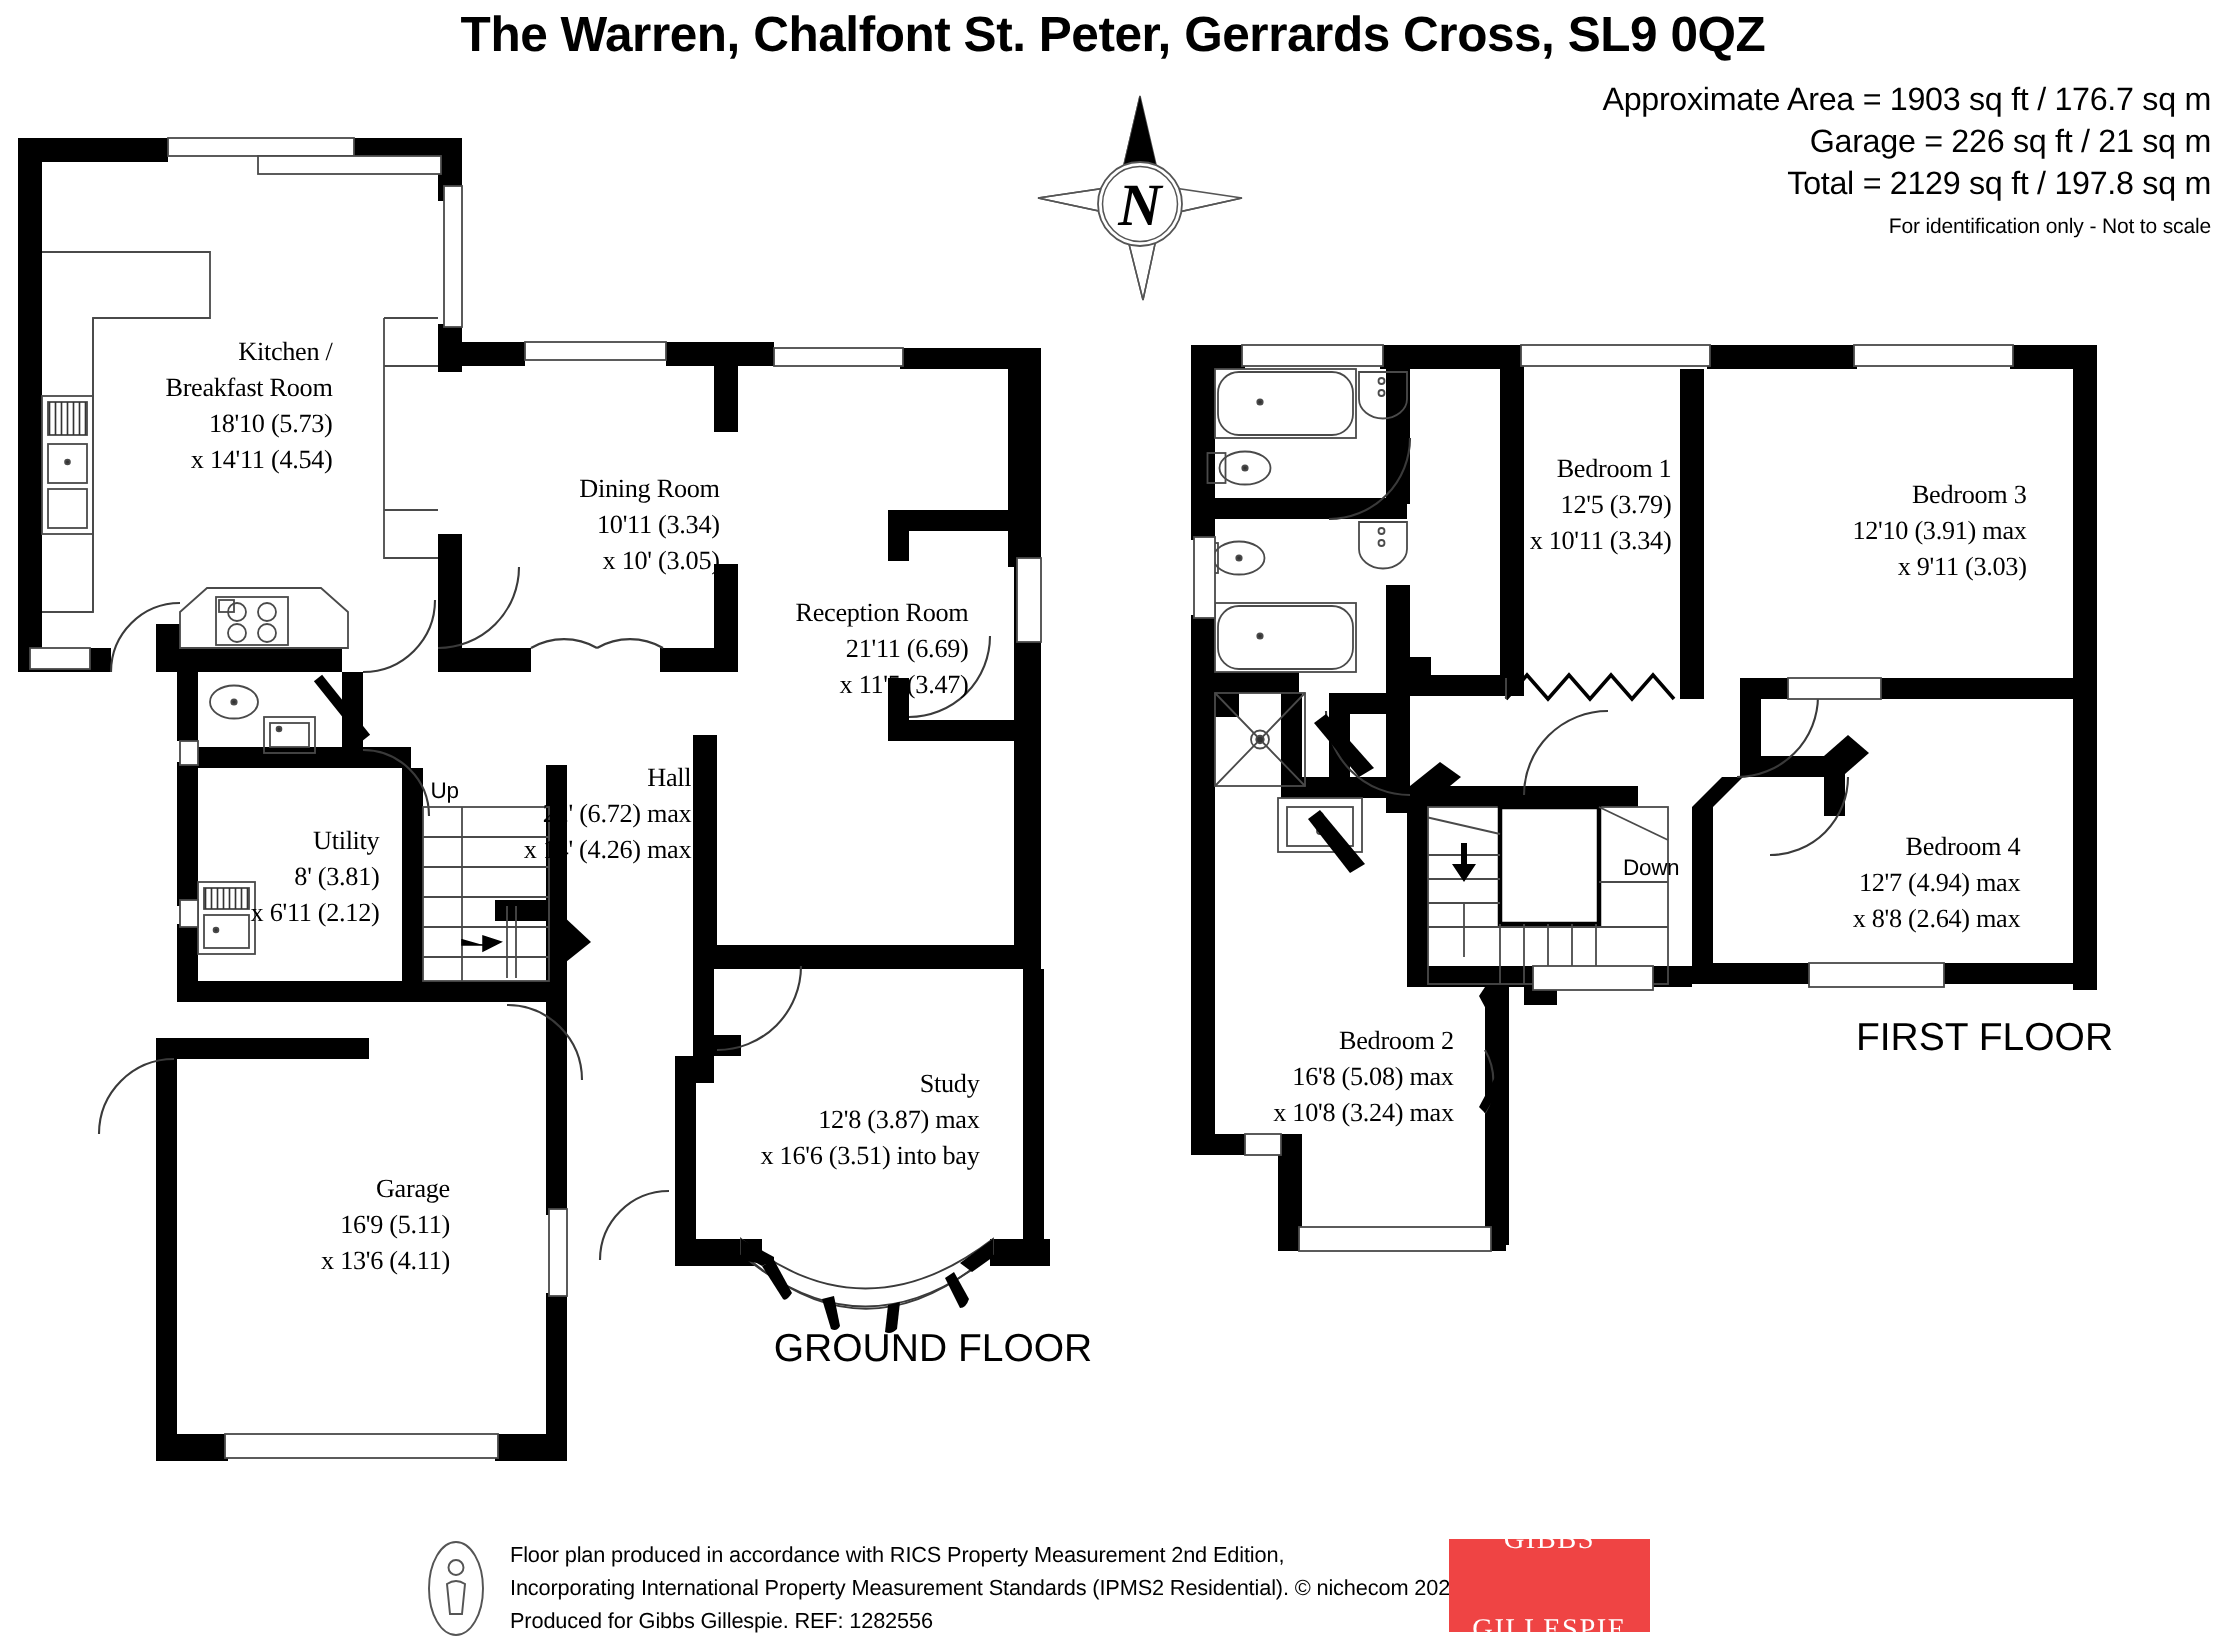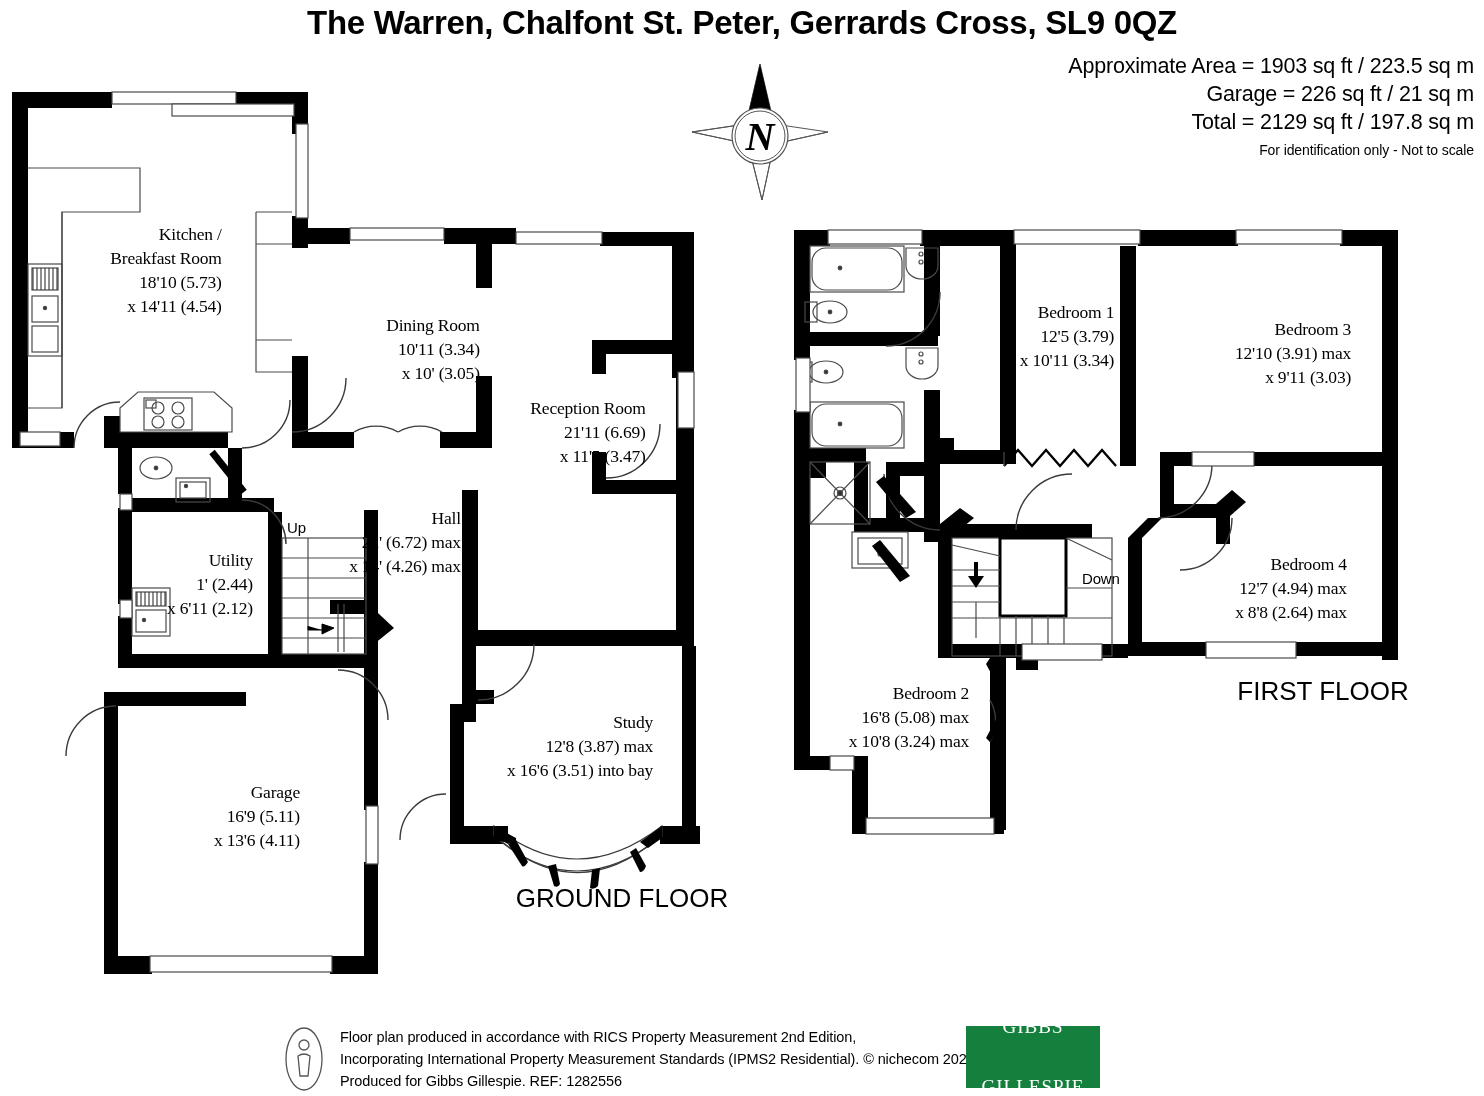--- a/index.html
+++ b/index.html
@@ -125,21 +125,21 @@
     letter-spacing: -0.1px;
     white-space: nowrap;
   }
   .footer-text .ft-line { display: block; }
   .logo {
     position: absolute;
     left: 966px;
     top: 1026px;
     width: 134px;
     height: 62px;
-    background: #15803d;
+    background: #ef4444;
     display: flex;
     flex-direction: column;
     align-items: center;
     justify-content: center;
   }
   .logo span {
     color: #ffffff;
     font-family: "Liberation Serif", serif;
     font-size: 19px;
     letter-spacing: 1px;
@@ -149,21 +149,21 @@
   .logo span.l2 { font-size: 19px; margin-top: 36px; }
 </style>
 </head>
 <body>
 
 <div id="page">
 
   <div class="title">The Warren, Chalfont St. Peter, Gerrards Cross, SL9 0QZ</div>
 
   <div class="area-block">
-    <div>Approximate Area = 1903 sq ft / 223.5 sq m</div>
+    <div>Approximate Area = 1903 sq ft / 176.7 sq m</div>
     <div>Garage = 226 sq ft / 21 sq m</div>
     <div>Total = 2129 sq ft / 197.8 sq m</div>
   </div>
   <div class="area-note">For identification only - Not to scale</div>
 
   <div class="compass">
     <svg viewBox="0 0 144 146" width="144" height="146">
       <g fill="none" stroke="#555" stroke-width="1">
         <path d="M72 6 L86 66 L140 74 L86 86 L74 142 L60 86 L4 74 L58 66 Z"></path>
         <path d="M72 6 L58 66 L4 74"></path>
@@ -589,21 +589,21 @@
   </div>
 
   <div class="room-label" style="left:405px; top:506px;">
     <span class="rl-name">Hall</span>
     <span class="rl-d1">22' (6.72) max</span>
     <span class="rl-d2">x 14' (4.26) max</span>
   </div>
 
   <div class="room-label" style="left:210px; top:548px;">
     <span class="rl-name">Utility</span>
-    <span class="rl-d1">1' (2.44)</span>
+    <span class="rl-d1">8' (3.81)</span>
     <span class="rl-d2">x 6'11 (2.12)</span>
   </div>
 
   <div class="room-label" style="left:580px; top:710px;">
     <span class="rl-name">Study</span>
     <span class="rl-d1">12'8 (3.87) max</span>
     <span class="rl-d2">x 16'6 (3.51) into bay</span>
   </div>
 
   <div class="room-label" style="left:257px; top:780px;">

